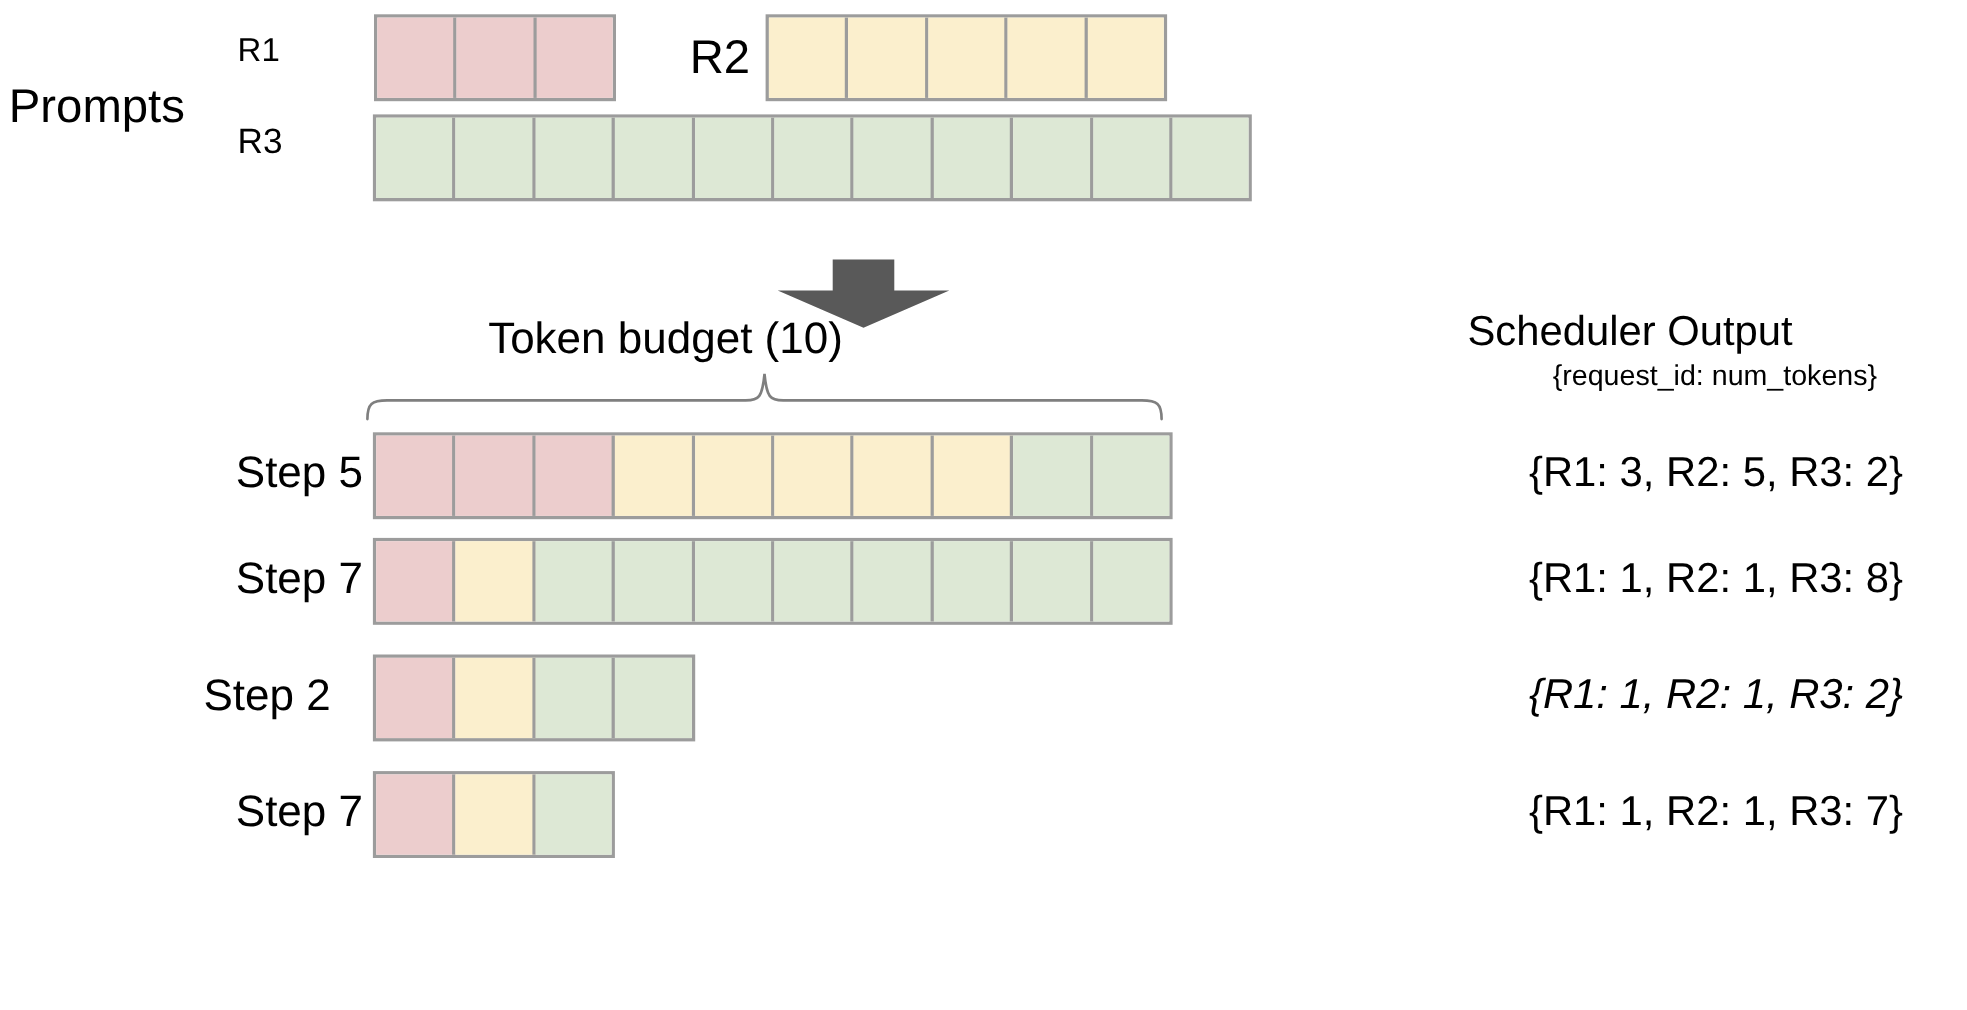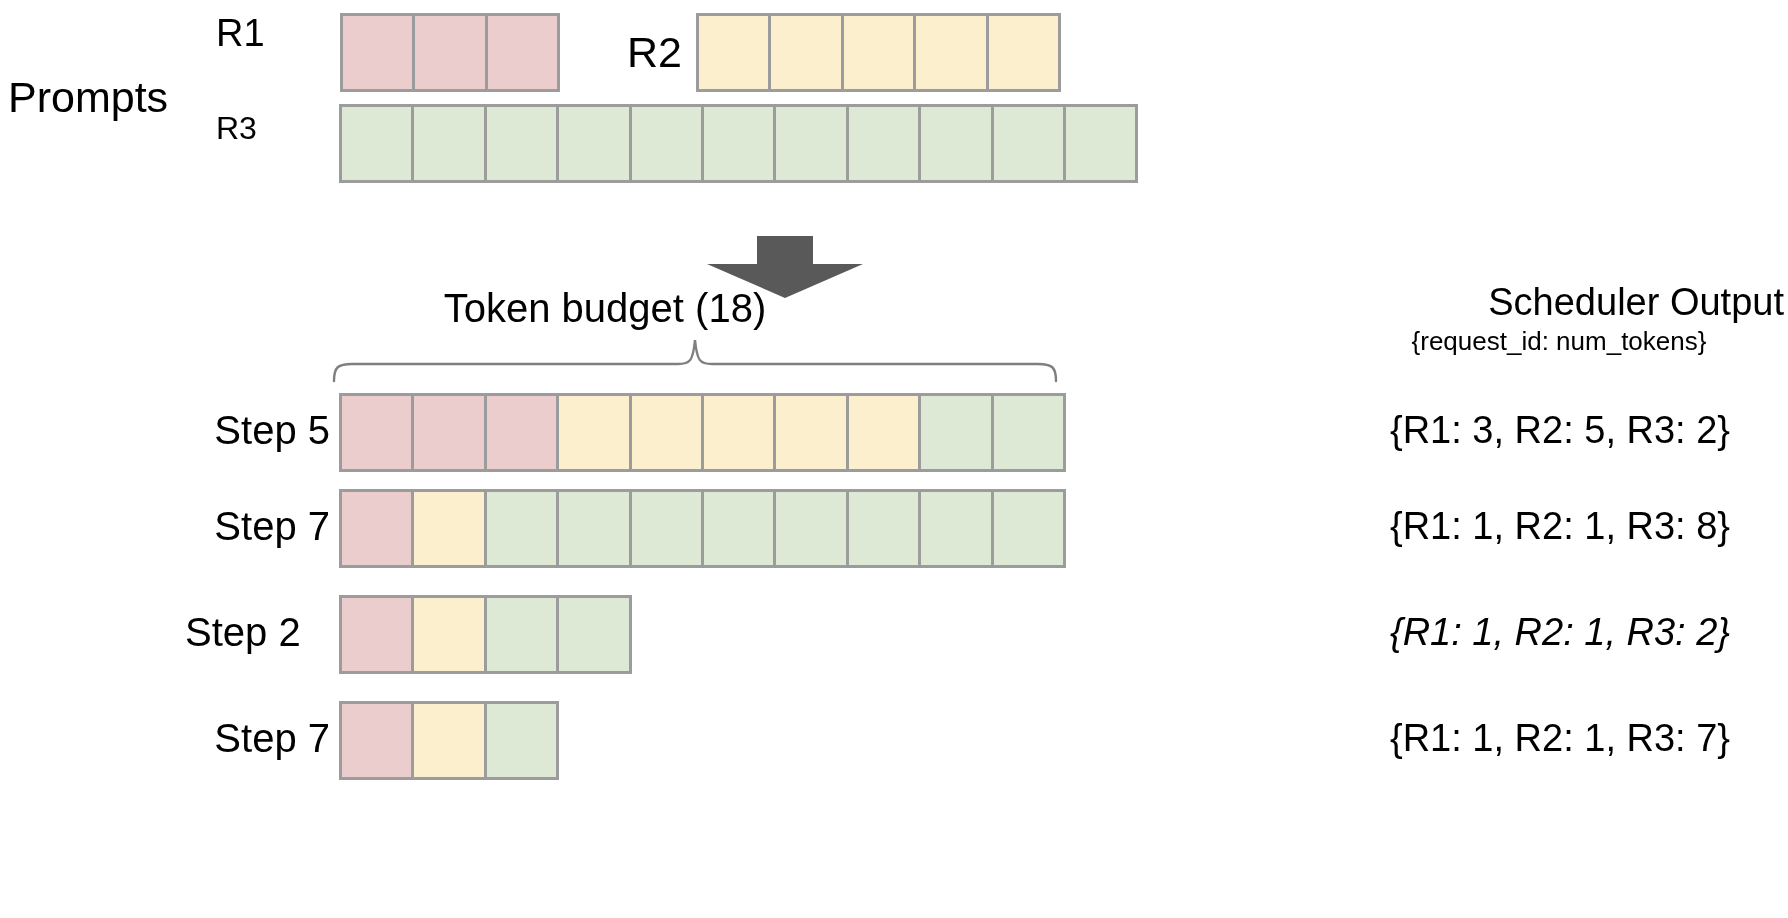--- a/index.html
+++ b/index.html
@@ -33,38 +33,38 @@
   .token-cell:last-child { border-right: none; }
 
   
   .lbl {
     position: absolute;
     white-space: nowrap;
     line-height: 1;
     color: #000;
   }
   .lbl-prompts { font-size: 43px; left: 8px; top: 76px; }
-  .lbl-r1 { font-size: 38px; left: 216px; top: 14px; text-align: center; }
+  .lbl-r1 { font-size: 30px; left: 216px; top: 31px; text-align: center; }
   .lbl-r2 { font-size: 43px; left: 627px; top: 31px; }
   .lbl-r3 { font-size: 32px; left: 216px; top: 112px; }
 
   .lbl-step { font-size: 40px; }
 
   .lbl-budget {
     font-size: 40px;
     left: 0; top: 288px;
     width: 1210px;
     text-align: center;
   }
 
   .lbl-sched-title {
     font-size: 38px;
     left: 1334px; top: 283px;
     width: 450px;
-    text-align: right;
+    text-align: left;
   }
   .lbl-sched-sub {
     font-size: 26px;
     left: 1334px; top: 328px;
     width: 450px;
     text-align: center;
   }
   .lbl-out {
     font-size: 38px;
     left: 1334px;
@@ -114,21 +114,21 @@
     <div class="token-cell" style="background: rgb(221, 232, 213); flex: 1 1 0px;"></div>
     <div class="token-cell" style="background: rgb(221, 232, 213); flex: 1 1 0px;"></div>
   </div>
 
 <div class="arrow-wrap">
   <svg width="170" height="70" viewBox="0 0 170 70" xmlns="http://www.w3.org/2000/svg">
     <polygon points="57,4 113,4 113,32 163,32 85,66 7,32 57,32" fill="#595959"></polygon>
   </svg>
 </div>
 
-<div class="lbl lbl-budget">Token budget (18)</div>
+<div class="lbl lbl-budget">Token budget (10)</div>
 
 <div class="brace-wrap">
   <svg width="730" height="46" viewBox="0 0 730 46" xmlns="http://www.w3.org/2000/svg">
     <path d="M4 44 C4 30, 8 27, 22 27 L348 27 C360 27, 363 24, 365 3 C367 24, 370 27, 382 27 L708 27 C722 27, 726 30, 726 44" fill="none" stroke="#7f7f7f" stroke-width="2.4" stroke-linecap="round"></path>
   </svg>
 </div>
 
 <div class="lbl lbl-sched-title">Scheduler Output</div>
 <div class="lbl lbl-sched-sub">{request_id: num_tokens}</div>
 

